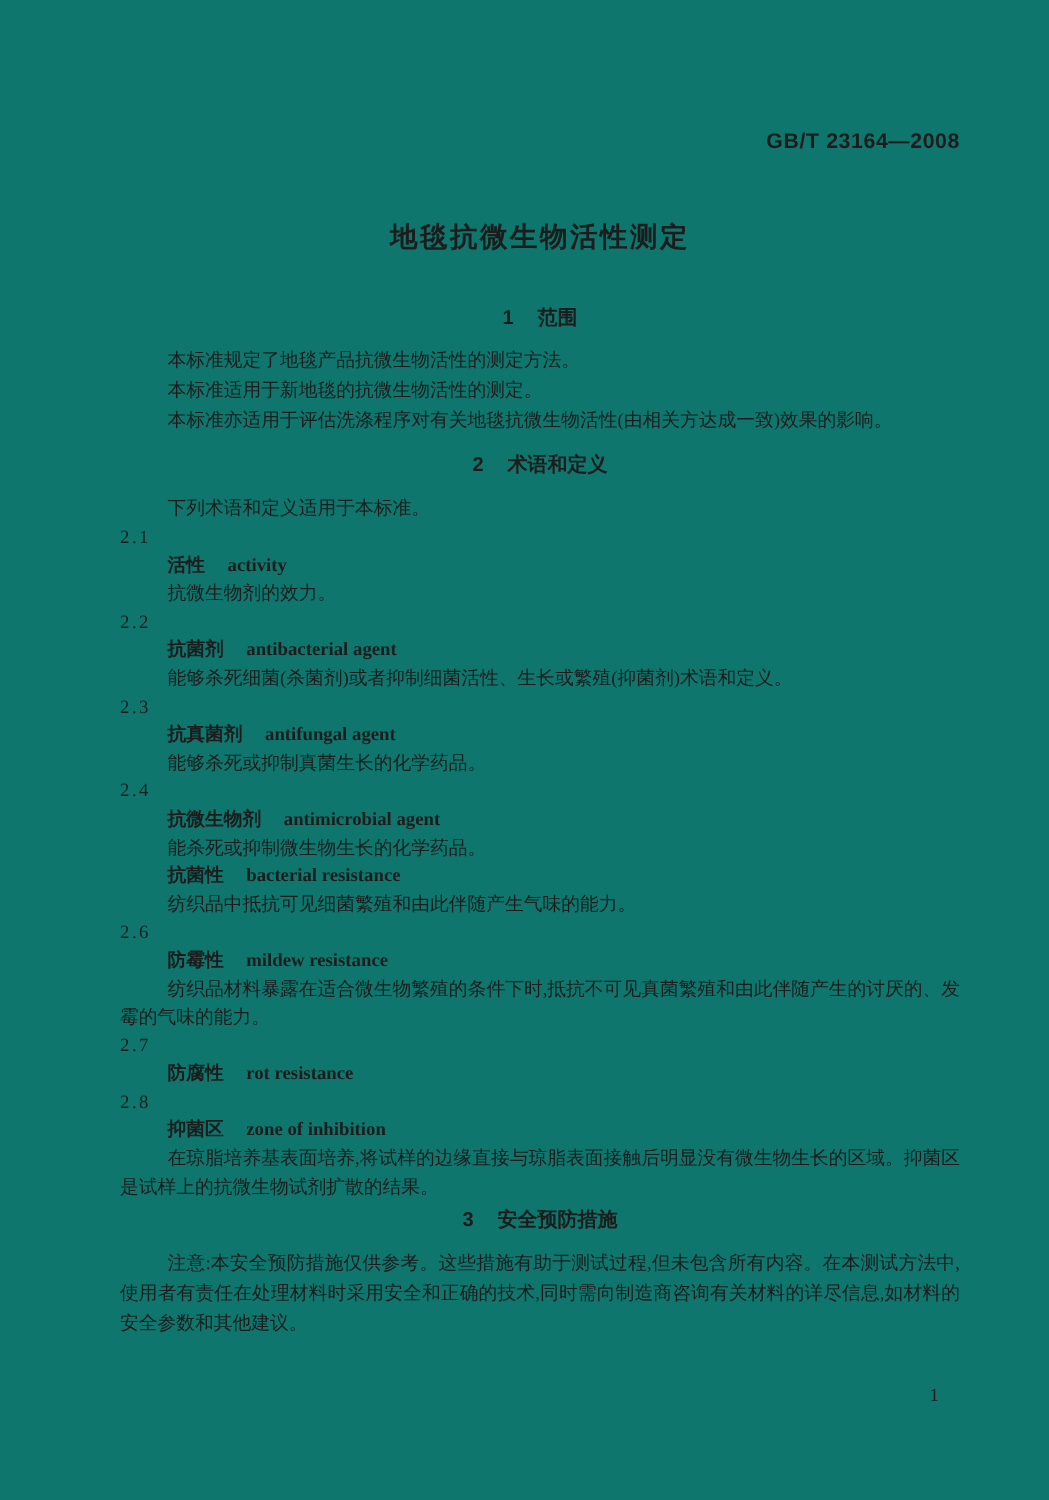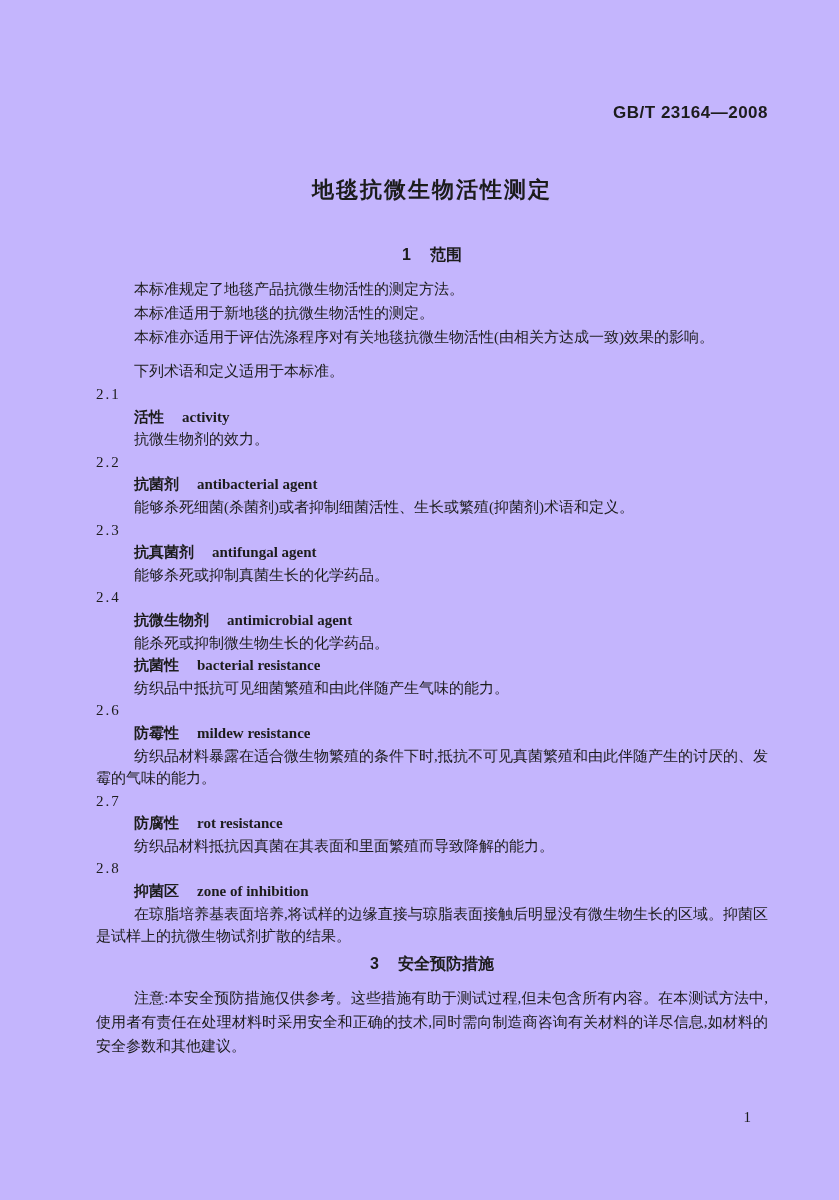--- a/index.html
+++ b/index.html
@@ -2,21 +2,21 @@
 <html><head>
 <meta charset="utf-8">
 <style>
   * { margin: 0; padding: 0; box-sizing: border-box; }
   html, body { background: #e8e8e8; }
   .page {
     position: relative;
     width: 839px;
     height: 1200px;
     margin: 0 auto;
-    background: #c4b5fd;
+    background: #0f766e;
     color: #1c1c1c;
     font-family: "Liberation Serif", "DejaVu Serif", serif;
     overflow: hidden;
   }
   .content {
     position: absolute;
     left: 96px;
     top: 0;
     width: 672px;
   }
@@ -100,20 +100,23 @@
 
     <div class="sec-heading sec-heading-first">
       <span class="sec-num">1</span><span>范围</span>
     </div>
     <div class="sec-body">
       <p class="body-line">本标准规定了地毯产品抗微生物活性的测定方法。</p>
       <p class="body-line">本标准适用于新地毯的抗微生物活性的测定。</p>
       <p class="body-line">本标准亦适用于评估洗涤程序对有关地毯抗微生物活性(由相关方达成一致)效果的影响。</p>
     </div>
 
+    <div class="sec-heading">
+      <span class="sec-num">2</span><span>术语和定义</span>
+    </div>
     <div class="sec-body">
       <p class="body-line">下列术语和定义适用于本标准。</p>
 
       <div class="terms">
 
         <div>
           <div class="term-num">2.1</div>
           <div class="term-name">
             <span class="zh">活性</span><span class="en">activity</span>
           </div>
@@ -157,21 +160,20 @@
             <span class="zh">防霉性</span><span class="en">mildew resistance</span>
           </div>
           <p class="term-def">纺织品材料暴露在适合微生物繁殖的条件下时,抵抗不可见真菌繁殖和由此伴随产生的讨厌的、发霉的气味的能力。</p>
         </div>
 
         <div>
           <div class="term-num">2.7</div>
           <div class="term-name">
             <span class="zh">防腐性</span><span class="en">rot resistance</span>
           </div>
-          <p class="term-def">纺织品材料抵抗因真菌在其表面和里面繁殖而导致降解的能力。</p>
         </div>
 
         <div>
           <div class="term-num">2.8</div>
           <div class="term-name">
             <span class="zh">抑菌区</span><span class="en">zone of inhibition</span>
           </div>
           <p class="term-def">在琼脂培养基表面培养,将试样的边缘直接与琼脂表面接触后明显没有微生物生长的区域。抑菌区是试样上的抗微生物试剂扩散的结果。</p>
         </div>
 

